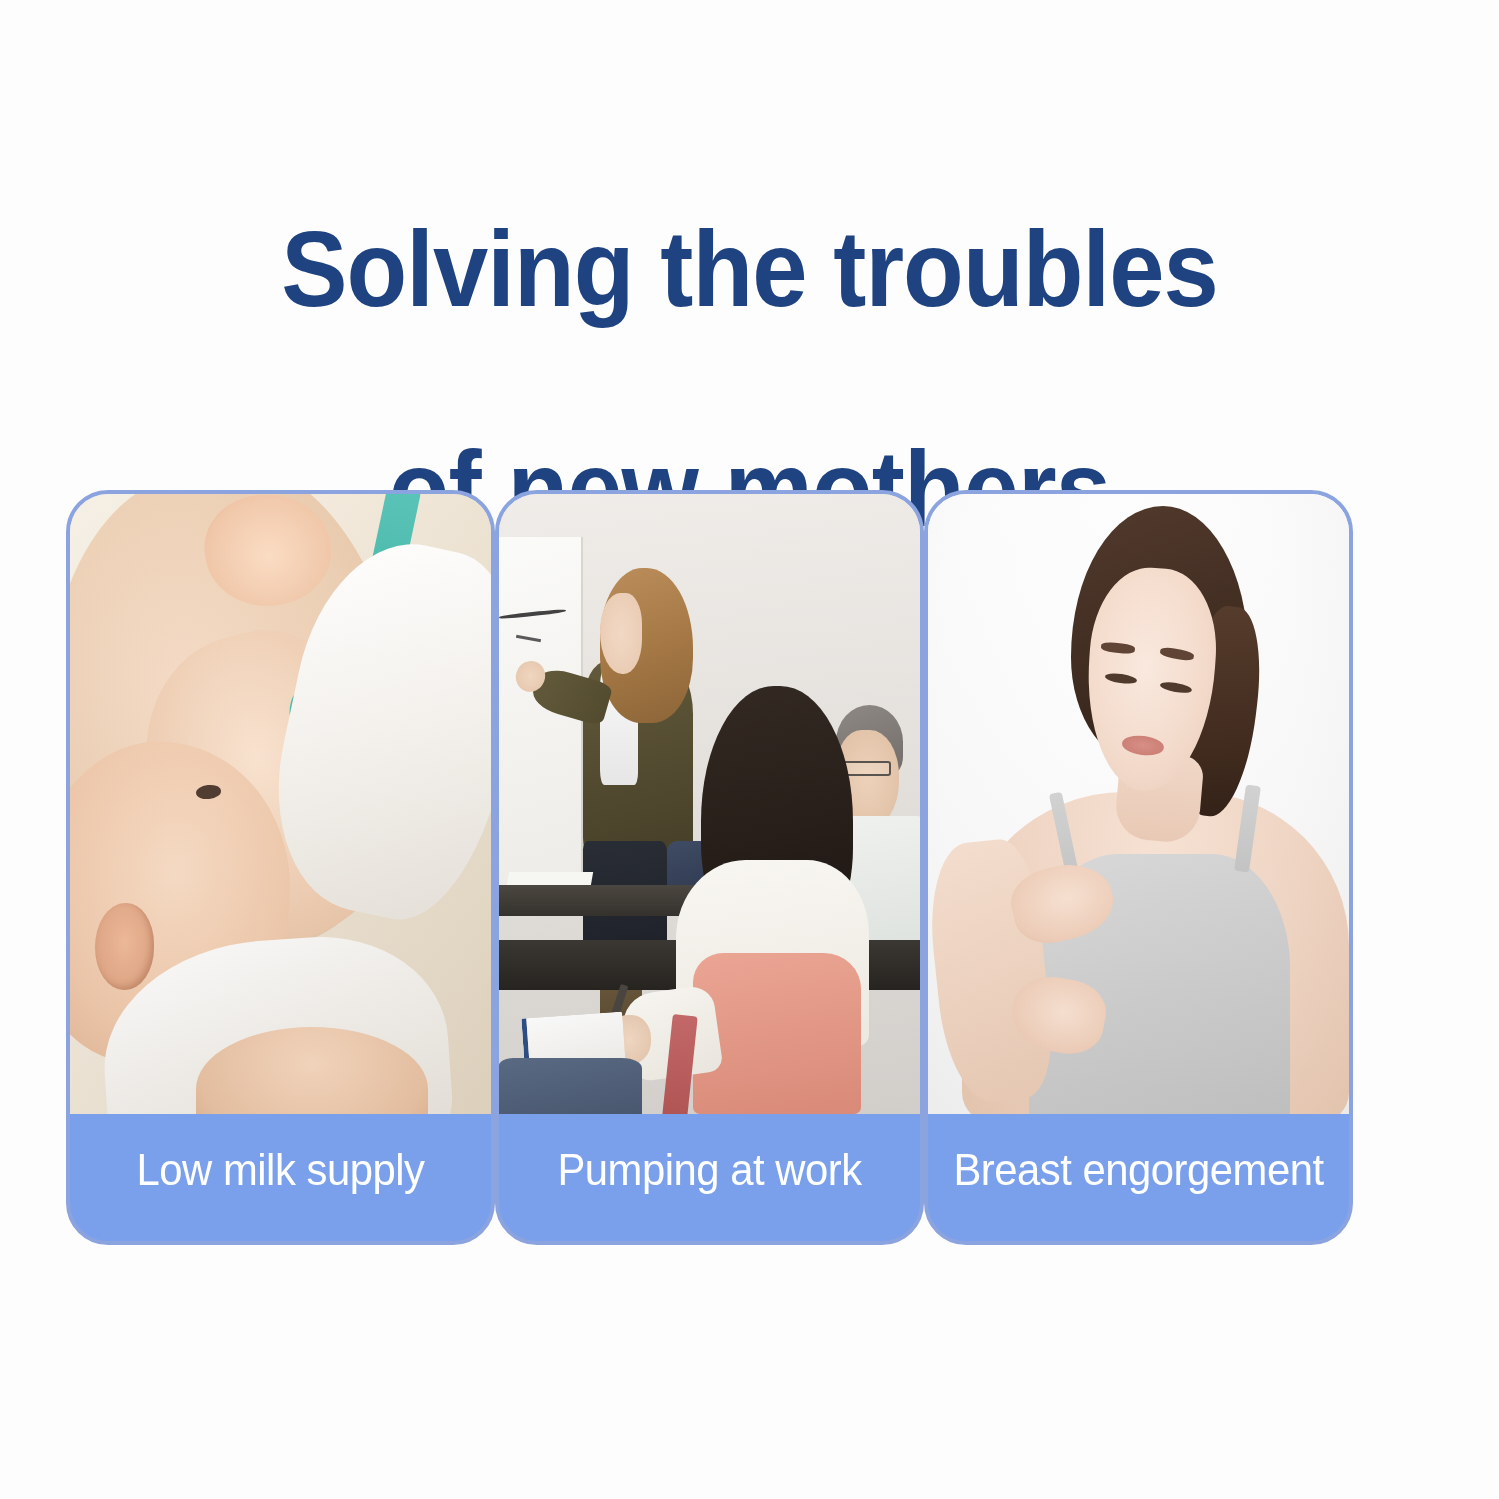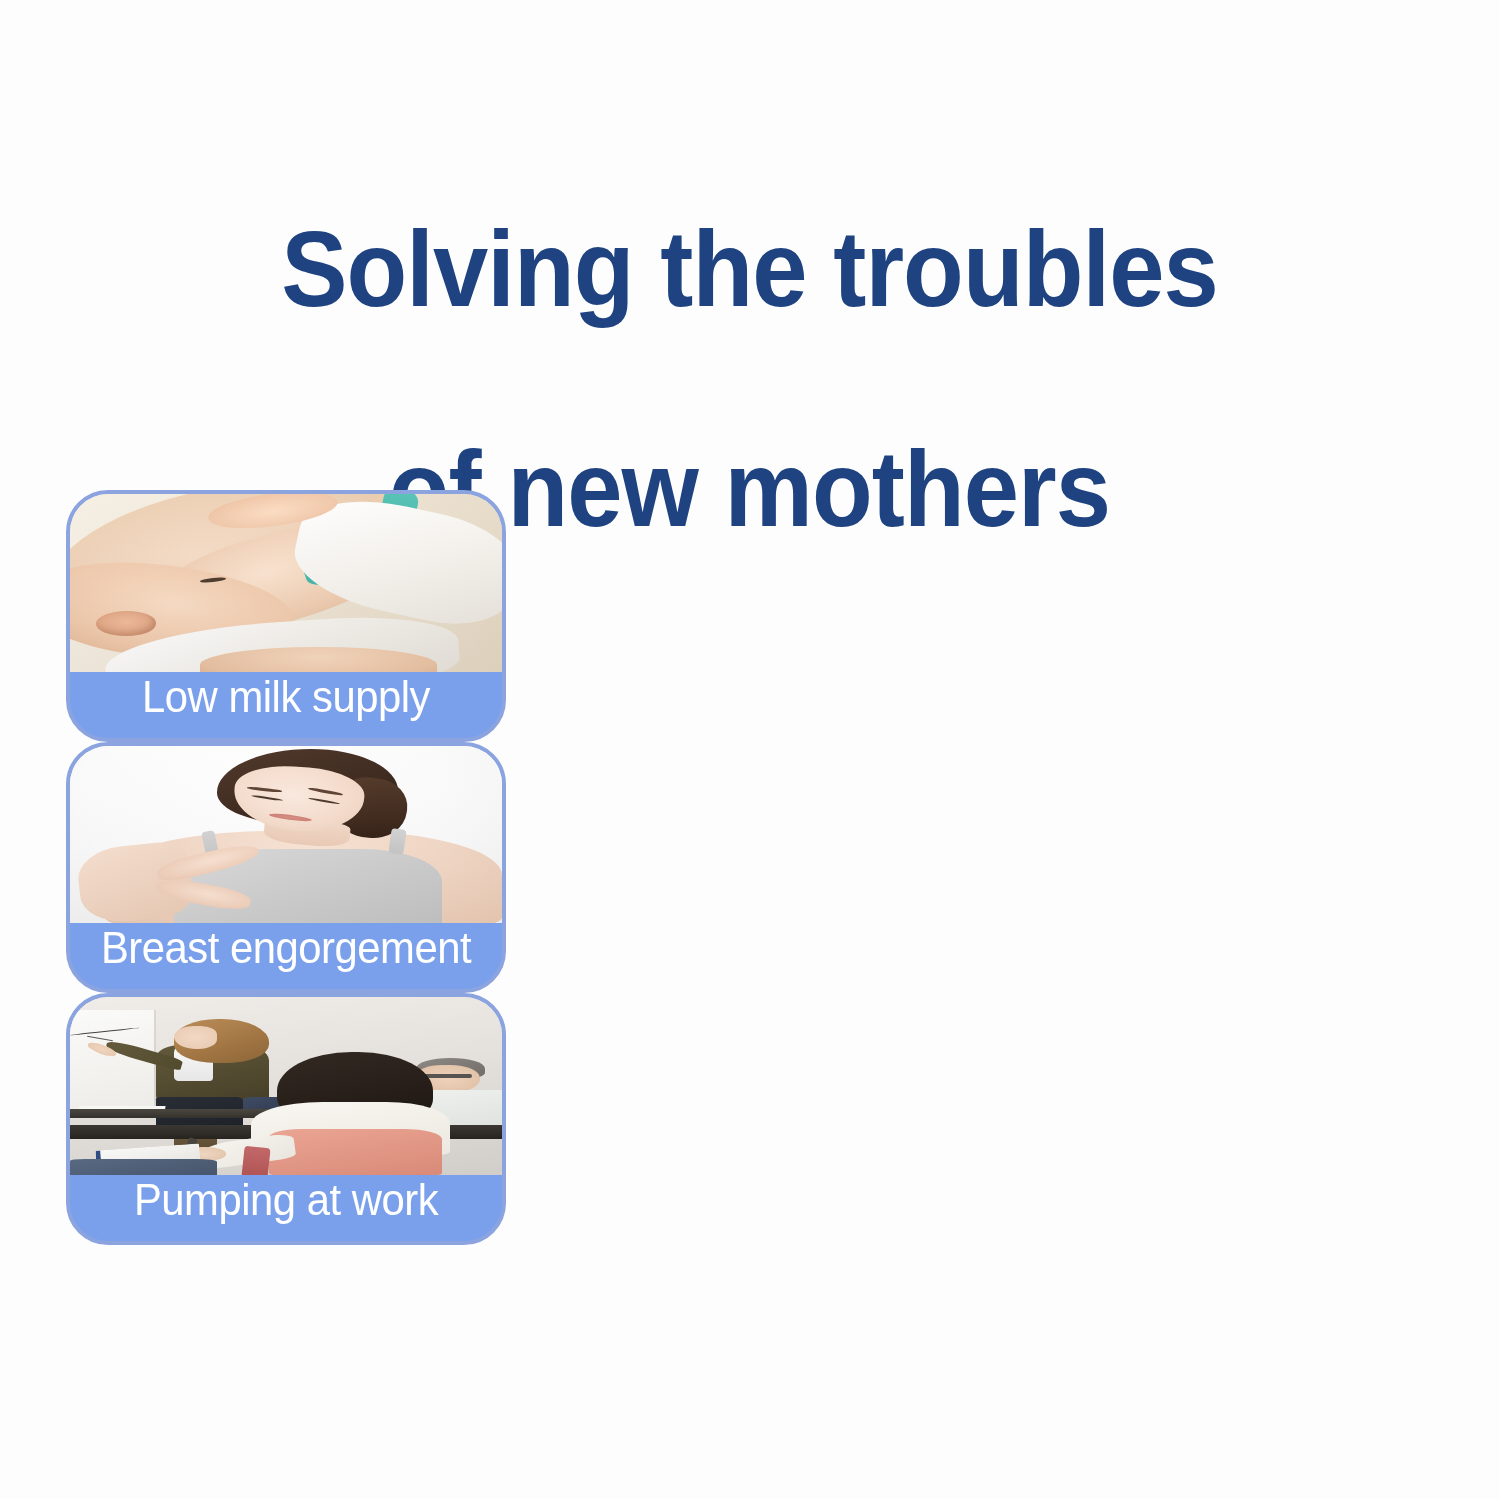--- a/index.html
+++ b/index.html
@@ -34,25 +34,24 @@
     white-space: pre-line;
   }
   .headline .l1 { display: block; }
   .headline .l2 { display: block; }
 
   
   .cards {
     position: absolute;
     left: 66px;
     top: 490px;
-    width: 1401px;
+    width: 1287px;
     height: 755px;
     display: flex;
     justify-content: space-between;
-    flex-direction: column;
   }
 
   .card {
     width: 440px;
     height: 755px;
     border: 4px solid #8ba4e0;
     border-radius: 42px;
     background: #7ba0eb;
     overflow: hidden;
     display: flex;
@@ -431,44 +430,20 @@
       <div class="baby-arm"></div>
       <div class="baby-hand"></div>
       <div class="baby-head"></div>
       <div class="baby-eye"></div>
       <div class="baby-ear"></div>
       <div class="baby-body"></div>
       <div class="mom-hand"></div>
       <div class="photo-shade"></div>
     </div>
     <div class="card-caption">Low milk supply</div>
-  </div>
-
-  <div class="card">
-    <div class="card-photo p2">
-      <div class="bg-wall"></div>
-      <div class="shoulders"></div>
-      <div class="hair-back"></div>
-      <div class="pony"></div>
-      <div class="neck"></div>
-      <div class="face"></div>
-      <div class="brow-l"></div>
-      <div class="brow-r"></div>
-      <div class="eye-l"></div>
-      <div class="eye-r"></div>
-      <div class="lips"></div>
-      <div class="cami"></div>
-      <div class="cami-strap"></div>
-      <div class="cami-strap2"></div>
-      <div class="arm-left"></div>
-      <div class="hand-upper"></div>
-      <div class="hand-lower"></div>
-      <div class="photo-shade"></div>
-    </div>
-    <div class="card-caption">Breast engorgement</div>
   </div>
 
   <div class="card">
     <div class="card-photo p3">
       <div class="bg-wall"></div>
       <div class="flipchart"></div>
       <div class="chart-line"></div>
       <div class="chart-line2"></div>
       <div class="presenter-jacket"></div>
       <div class="presenter-shirt"></div>
@@ -493,13 +468,37 @@
       <div class="student-hand"></div>
       <div class="pen"></div>
       <div class="notebook"></div>
       <div class="chairback"></div>
       <div class="jeans"></div>
       <div class="photo-shade"></div>
     </div>
     <div class="card-caption">Pumping at work</div>
   </div>
 
+  <div class="card">
+    <div class="card-photo p2">
+      <div class="bg-wall"></div>
+      <div class="shoulders"></div>
+      <div class="hair-back"></div>
+      <div class="pony"></div>
+      <div class="neck"></div>
+      <div class="face"></div>
+      <div class="brow-l"></div>
+      <div class="brow-r"></div>
+      <div class="eye-l"></div>
+      <div class="eye-r"></div>
+      <div class="lips"></div>
+      <div class="cami"></div>
+      <div class="cami-strap"></div>
+      <div class="cami-strap2"></div>
+      <div class="arm-left"></div>
+      <div class="hand-upper"></div>
+      <div class="hand-lower"></div>
+      <div class="photo-shade"></div>
+    </div>
+    <div class="card-caption">Breast engorgement</div>
+  </div>
+
 </div>
 
 </body></html>

